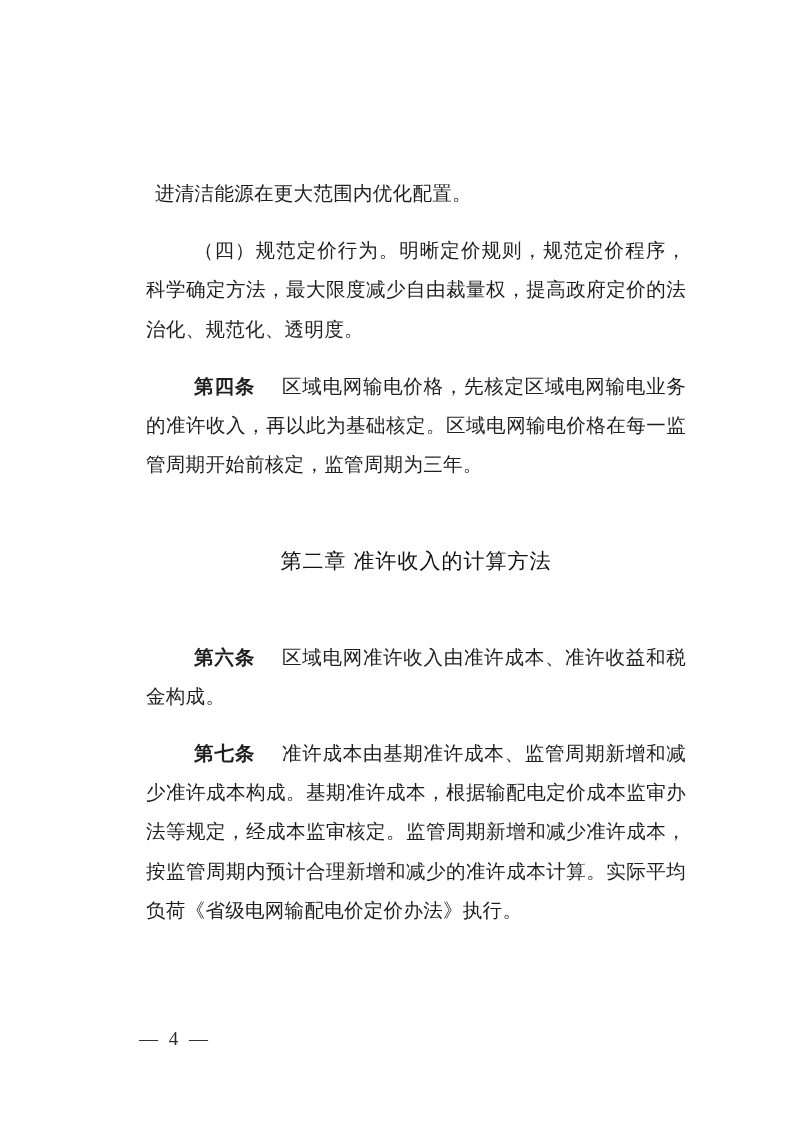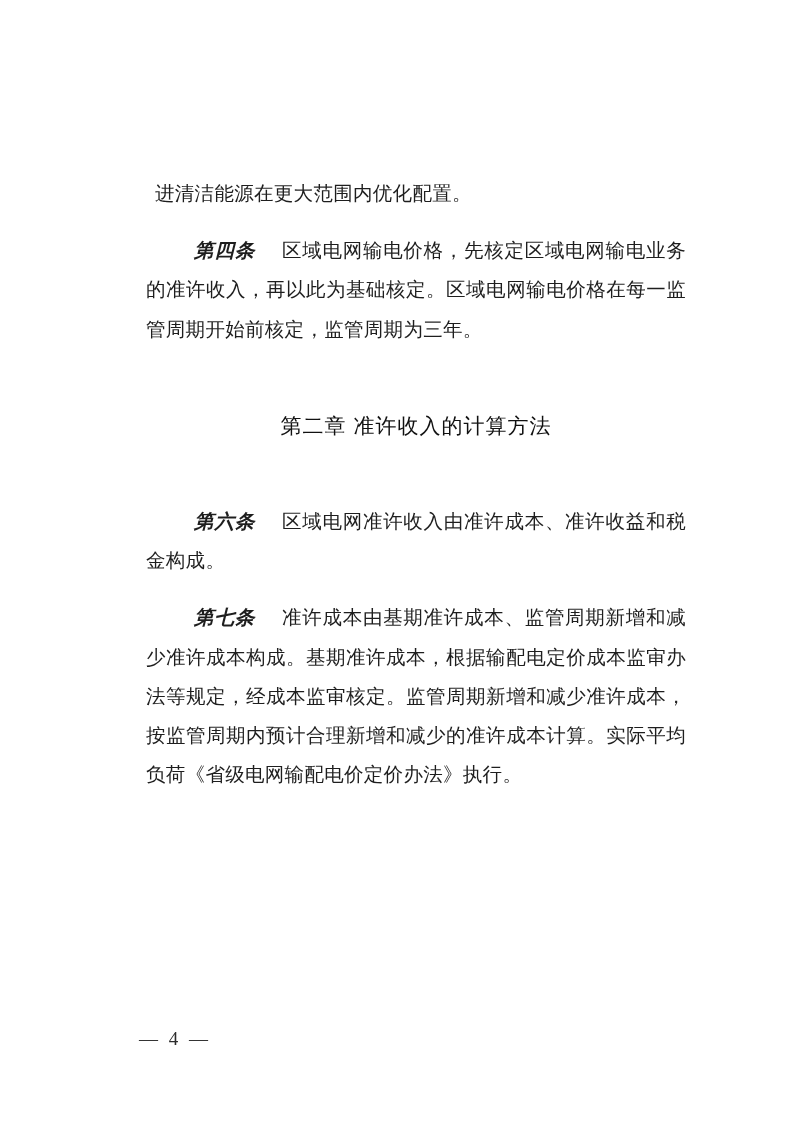--- a/index.html
+++ b/index.html
@@ -34,21 +34,20 @@
     text-indent: 2em;
   }
   p.para-continuation {
     text-indent: 0;
   }
   .article-label {
     font-weight: bold;
     font-family: "Liberation Sans", "DejaVu Sans", sans-serif;
     margin-right: 0.45em;
     letter-spacing: 0.5px;
-    font-style: italic;
   }
   .chapter-heading {
     text-align: center;
     text-indent: 0;
     font-family: "Liberation Sans", "DejaVu Sans", sans-serif;
     font-weight: normal;
     font-size: 21px;
     color: #111111;
     letter-spacing: 1px;
     margin-top: 39px !important;
@@ -67,20 +66,21 @@
 </style>
 </head>
 <body>
 
 <div class="page">
 
   <div class="text-block">
 
     <p class="para-continuation"><span>进清洁能源在更大范围内优化配置。</span></p>
 
+    <p class="para-indent"><span>（四）规范定价行为。明晰定价规则，规范定价程序，科学确定方法，最大限度减少自由裁量权，提高政府定价的法治化、规范化、透明度。</span></p>
 
     <p class="para-indent"><span class="article-label">第四条</span><span>区域电网输电价格，先核定区域电网输电业务的准许收入，再以此为基础核定。区域电网输电价格在每一监管周期开始前核定，监管周期为三年。</span></p>
 
 
     <p class="chapter-heading">第二章 准许收入的计算方法</p>
 
     <p class="para-indent"><span class="article-label">第六条</span><span>区域电网准许收入由准许成本、准许收益和税金构成。</span></p>
 
     <p class="para-indent"><span class="article-label">第七条</span><span>准许成本由基期准许成本、监管周期新增和减少准许成本构成。基期准许成本，根据输配电定价成本监审办法等规定，经成本监审核定。监管周期新增和减少准许成本，按监管周期内预计合理新增和减少的准许成本计算。实际平均负荷《省级电网输配电价定价办法》执行。</span></p>
 

